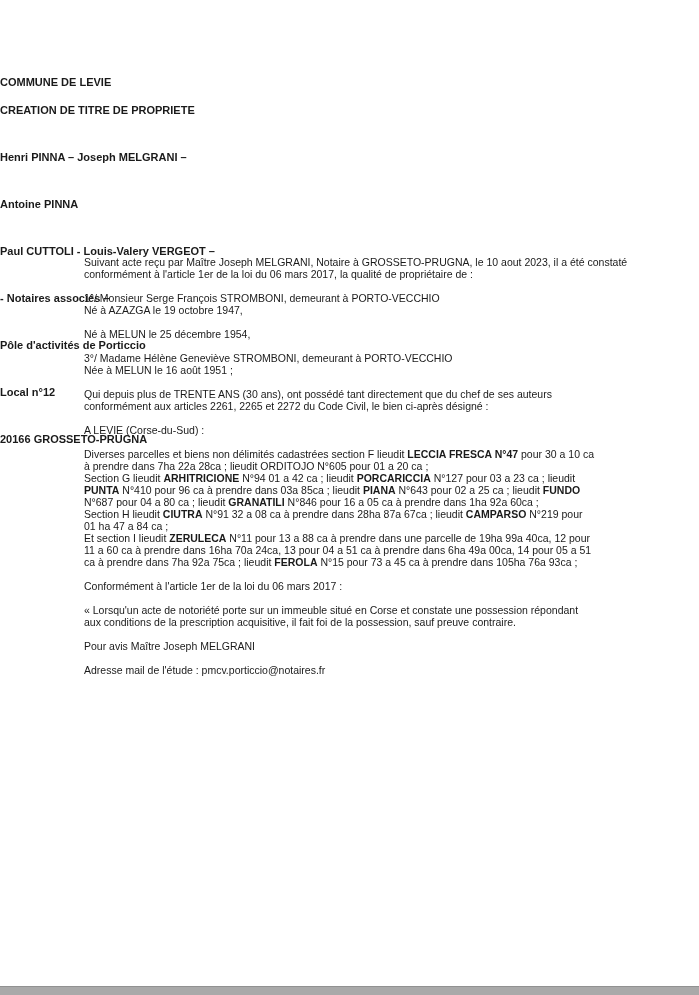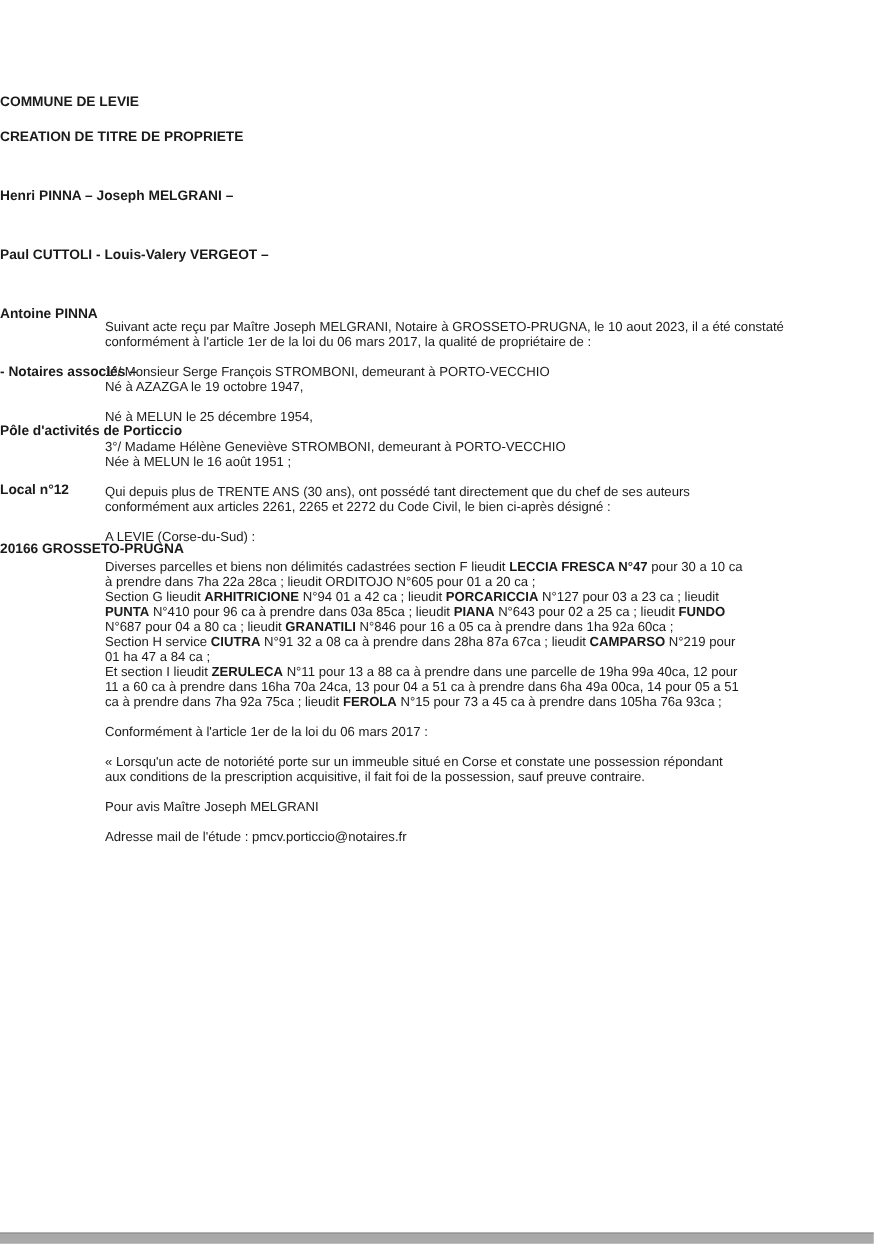--- a/index.html
+++ b/index.html
@@ -67,22 +67,22 @@
 </head>
 <body>
 
 <div class="page">
 
   <div class="doc-header">
     <div class="h-title">COMMUNE DE LEVIE</div>
     <div class="h-title">CREATION DE TITRE DE PROPRIETE</div>
     <div class="notary-block" id="notary-block">
         <div class="h-line">Henri PINNA – Joseph MELGRANI –</div>
+        <div class="h-line">Antoine PINNA</div>
         <div class="h-line">Paul CUTTOLI - Louis-Valery VERGEOT –</div>
-        <div class="h-line">Antoine PINNA</div>
         <div class="h-line">- Notaires associés –</div>
         <div class="h-line">Pôle d'activités de Porticcio</div>
         <div class="h-line">Local n°12</div>
         <div class="h-line">20166 GROSSETO-PRUGNA</div>
       </div>
   </div>
 
   <div class="doc-body" id="doc-body">
       <div class="para">
         <div class="line"><span>Suivant acte reçu par Maître Joseph MELGRANI, Notaire à GROSSETO-PRUGNA, le 10 aout 2023, il a été constaté</span></div>
@@ -105,21 +105,21 @@
       </div>
       <div class="para">
         <div class="line"><span>A LEVIE (Corse-du-Sud) :</span></div>
       </div>
       <div class="para">
         <div class="line"><span>Diverses parcelles et biens non délimités cadastrées section F lieudit </span><span class="b">LECCIA FRESCA N°47</span><span> pour 30 a 10 ca</span></div>
         <div class="line"><span>à prendre dans 7ha 22a 28ca ; lieudit ORDITOJO N°605 pour 01 a 20 ca ;</span></div>
         <div class="line"><span>Section G lieudit </span><span class="b">ARHITRICIONE</span><span> N°94 01 a 42 ca ; lieudit </span><span class="b">PORCARICCIA</span><span> N°127 pour 03 a 23 ca ; lieudit</span></div>
         <div class="line"><span class="b">PUNTA</span><span> N°410 pour 96 ca à prendre dans 03a 85ca ; lieudit </span><span class="b">PIANA</span><span> N°643 pour 02 a 25 ca ; lieudit </span><span class="b">FUNDO</span></div>
         <div class="line"><span>N°687 pour 04 a 80 ca ; lieudit </span><span class="b">GRANATILI</span><span> N°846 pour 16 a 05 ca à prendre dans 1ha 92a 60ca ;</span></div>
-        <div class="line"><span>Section H service </span><span class="b">CIUTRA</span><span> N°91 32 a 08 ca à prendre dans 28ha 87a 67ca ; lieudit </span><span class="b">CAMPARSO</span><span> N°219 pour</span></div>
+        <div class="line"><span>Section H lieudit </span><span class="b">CIUTRA</span><span> N°91 32 a 08 ca à prendre dans 28ha 87a 67ca ; lieudit </span><span class="b">CAMPARSO</span><span> N°219 pour</span></div>
         <div class="line"><span>01 ha 47 a 84 ca ;</span></div>
         <div class="line"><span>Et section I lieudit </span><span class="b">ZERULECA</span><span> N°11 pour 13 a 88 ca à prendre dans une parcelle de 19ha 99a 40ca, 12 pour</span></div>
         <div class="line"><span>11 a 60 ca à prendre dans 16ha 70a 24ca, 13 pour 04 a 51 ca à prendre dans 6ha 49a 00ca, 14 pour 05 a 51</span></div>
         <div class="line"><span>ca à prendre dans 7ha 92a 75ca ; lieudit </span><span class="b">FEROLA</span><span> N°15 pour 73 a 45 ca à prendre dans 105ha 76a 93ca ;</span></div>
       </div>
       <div class="para">
         <div class="line"><span>Conformément à l'article 1er de la loi du 06 mars 2017 :</span></div>
       </div>
       <div class="para">
         <div class="line"><span>« Lorsqu'un acte de notoriété porte sur un immeuble situé en Corse et constate une possession répondant</span></div>

